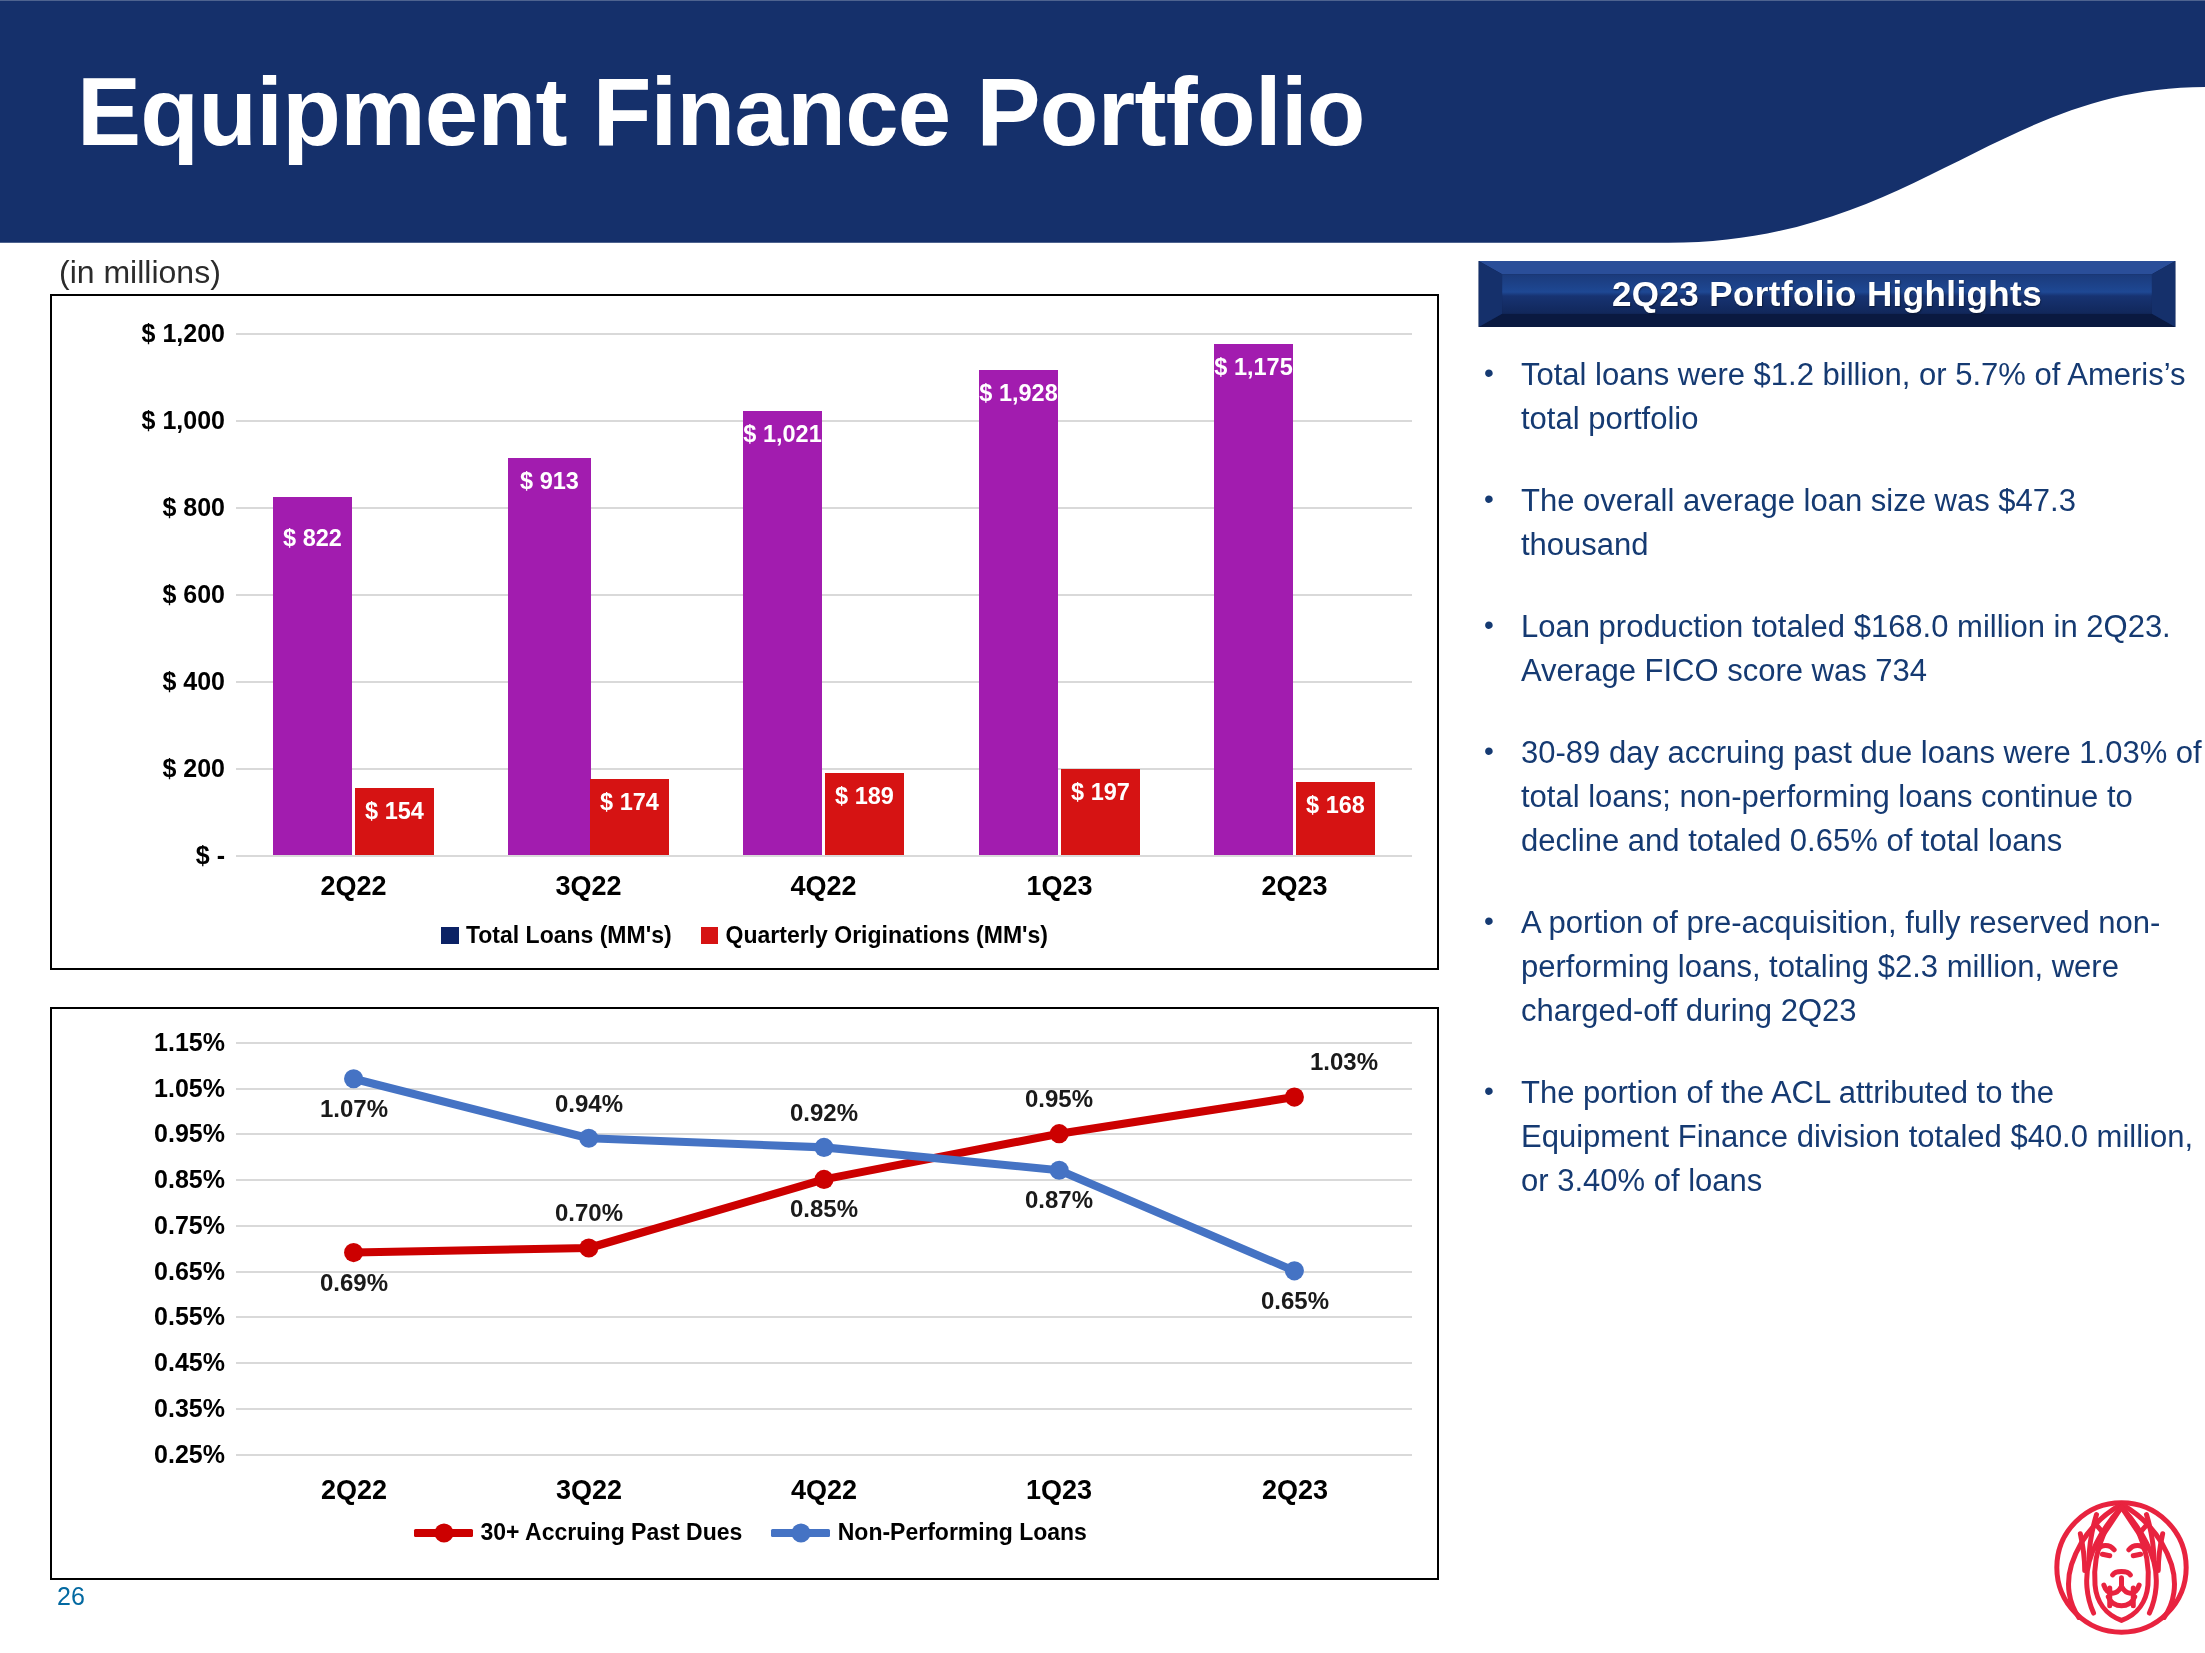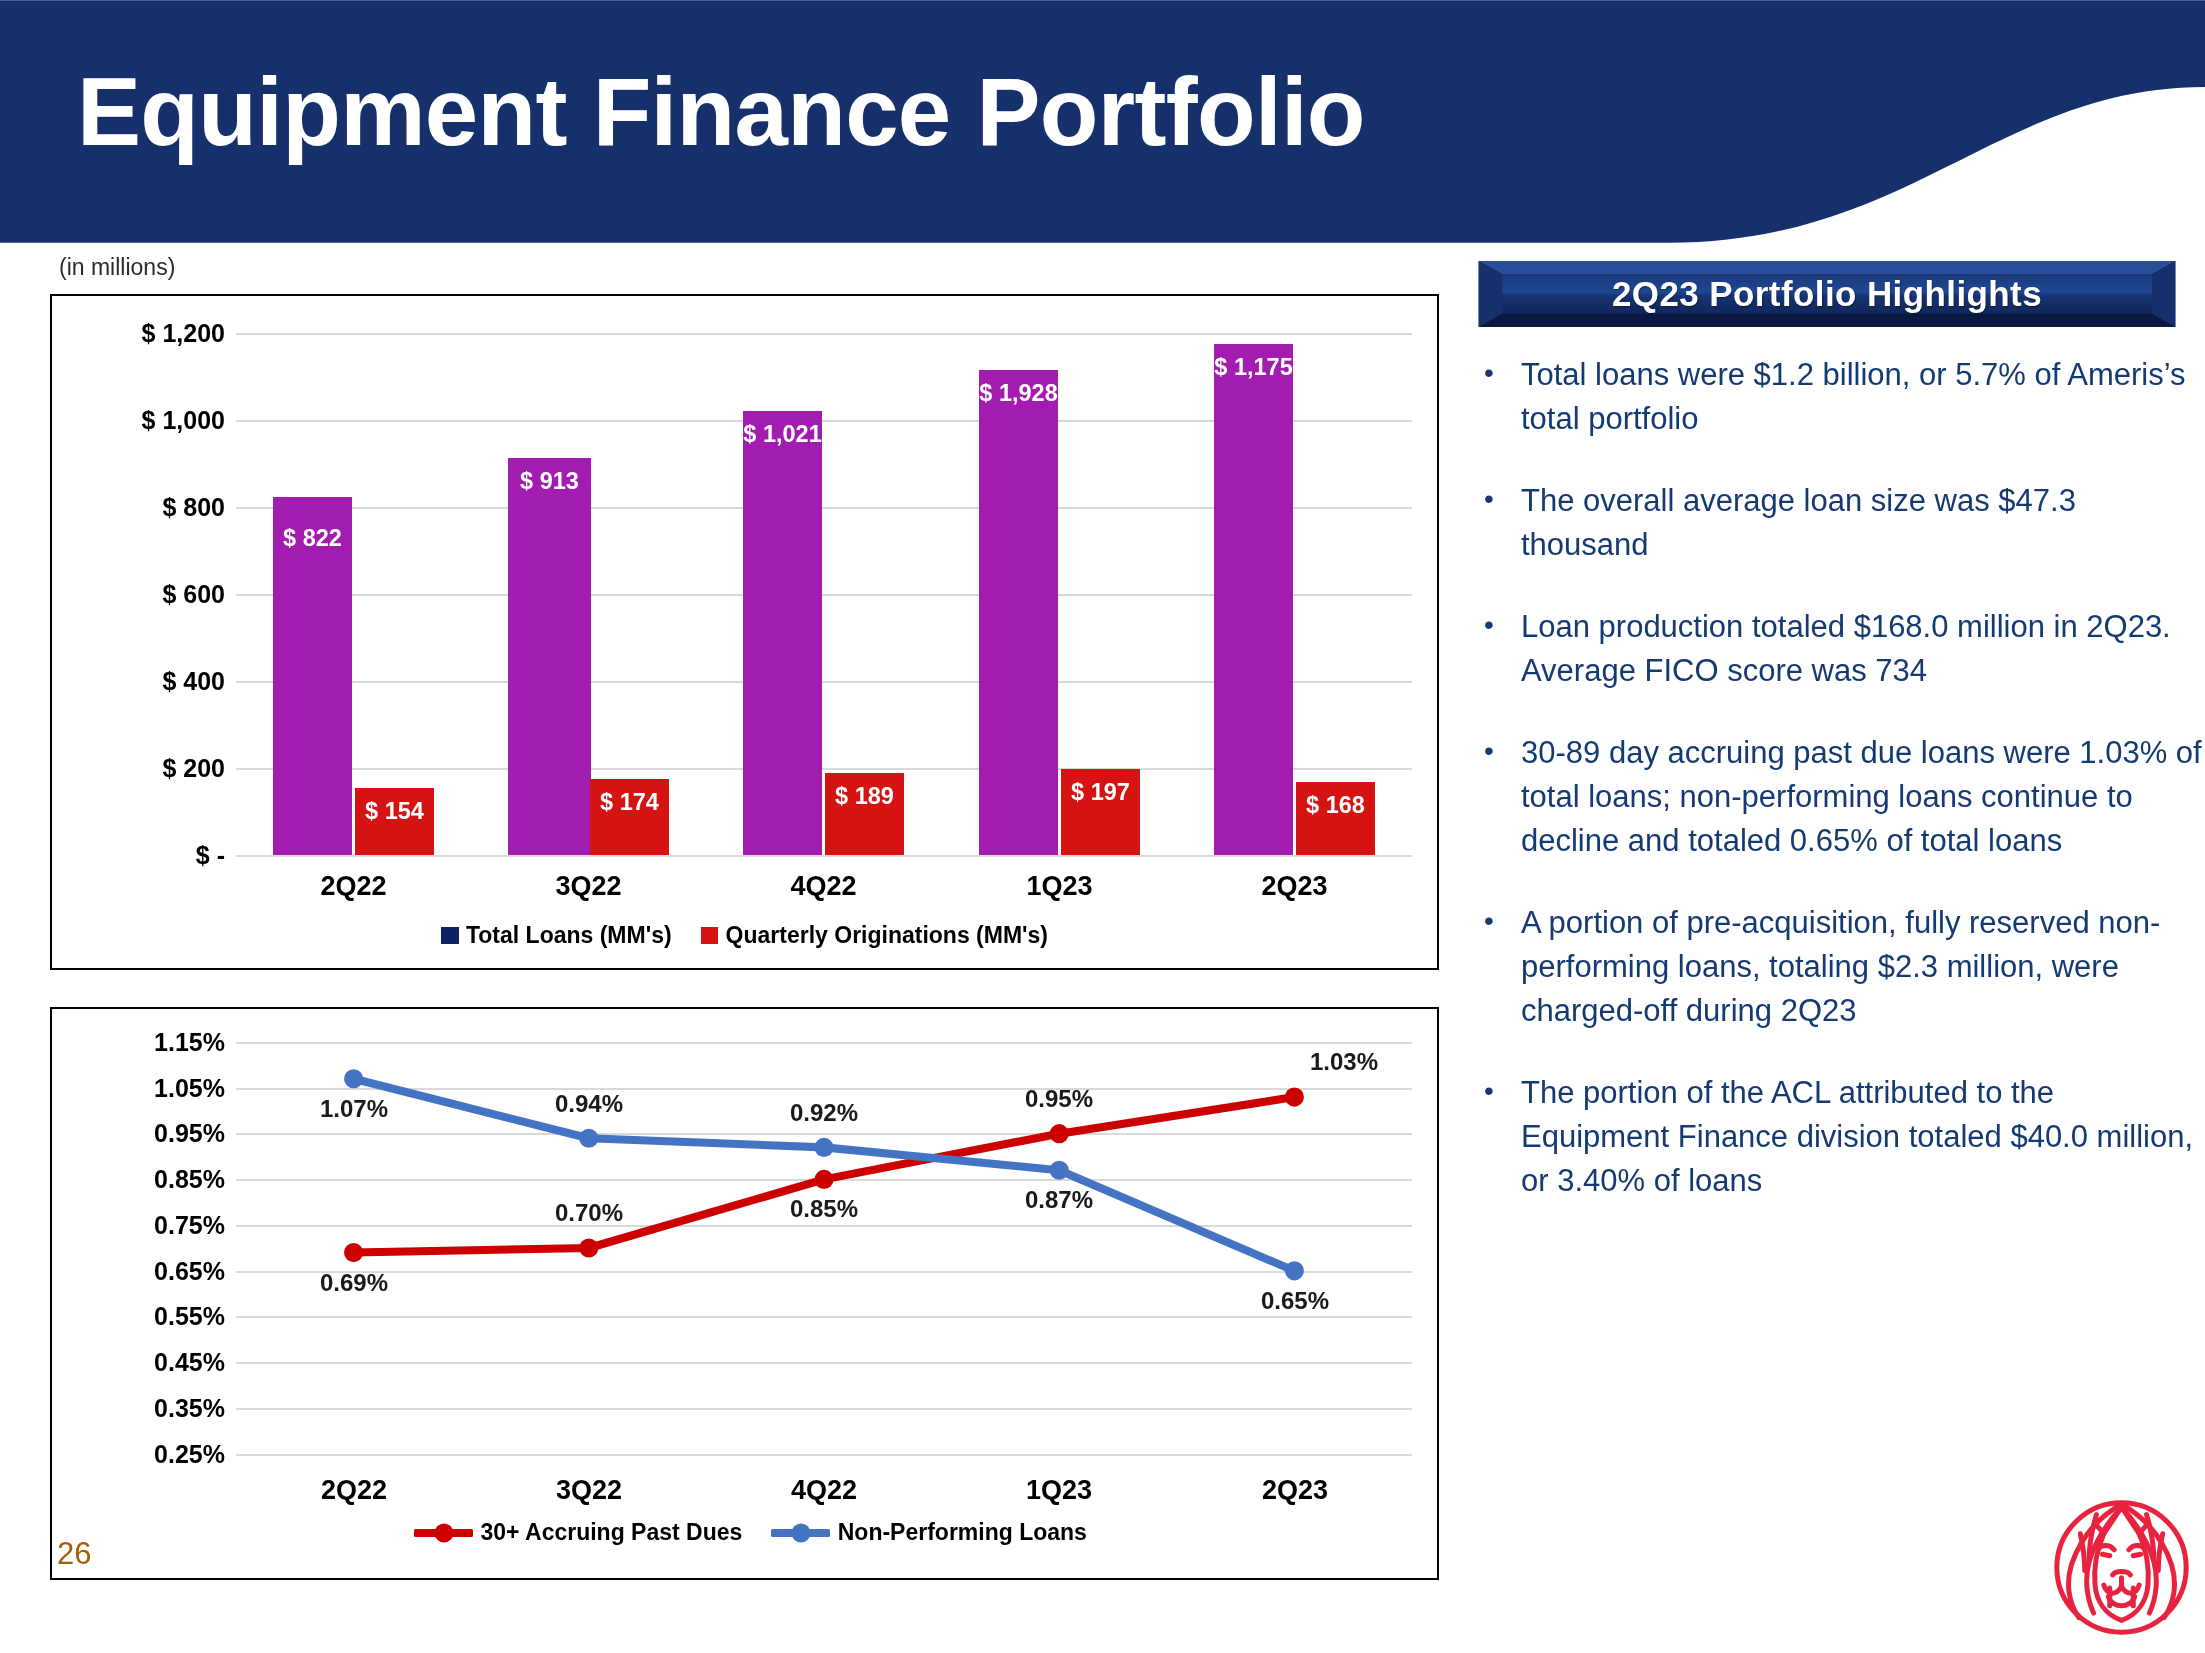--- a/index.html
+++ b/index.html
@@ -15,21 +15,21 @@
   #header-band { position:absolute; left:0; top:0; width:2205px; height:243px; overflow:hidden; }
   #header-band svg { position:absolute; left:0; top:0; }
   #page-title {
     position:absolute; left:77px; top:57px;
     font-size:96px; font-weight:bold; color:#ffffff;
     letter-spacing:-0.7px; white-space:nowrap;
     font-family:"Liberation Sans", sans-serif;
   }
 
   
-  #units-label { position:absolute; left:59px; top:254px; font-size:23px; color:#2b2b2b; }
+  #units-label { position:absolute; left:59px; top:254px; font-size:32px; color:#2b2b2b; }
 
   .chart-box { position:absolute; background:#fff; border:2.2px solid #000; }
   #bar-chart-box { left:50px; top:294px; width:1389px; height:676px; }
   #line-chart-box { left:50px; top:1007px; width:1389px; height:573px; }
 
   .plot { position:absolute; }
 
   
   #bar-plot { left:184px; top:37px; width:1176px; height:522px; }
   .gridline { position:absolute; left:0; width:100%; height:1.5px; background:#d9d9d9; }
@@ -79,21 +79,21 @@
       text-shadow:0.7px 0.7px 1.5px rgba(0,0,0,.45); }
 
   #bullets { position:absolute; left:1478px; top:353px; width:728px; }
   .bullet { display:flex; margin-bottom:38px; }
   .bullet-dot { width:43px; flex:0 0 43px; font-size:28px; line-height:1.42;
                 color:#153a72; text-align:left; padding-left:5.9px; }
   .bullet-text { flex:1; font-size:31px; line-height:1.42; color:#153a72;
                  font-family:"Liberation Sans", sans-serif; }
 
   
-  #page-number { position:absolute; left:57px; top:1536px; font-size:31px; color:#a16207; }
+  #page-number { position:absolute; left:57px; top:1582px; font-size:25px; color:#0369a1; }
   #logo { position:absolute; left:2048px; top:1494px; width:147px; height:147px; }
 </style>
 </head>
 <body>
 
 <div id="slide">
 
   <div id="header-band">
     <svg width="2205" height="243" viewBox="0 0 3000 330">
       <path d="M0,0 L3000,0 L3000,118 C2720,118 2600,330 2270,330 L0,330 Z" fill="#15306b"></path>

